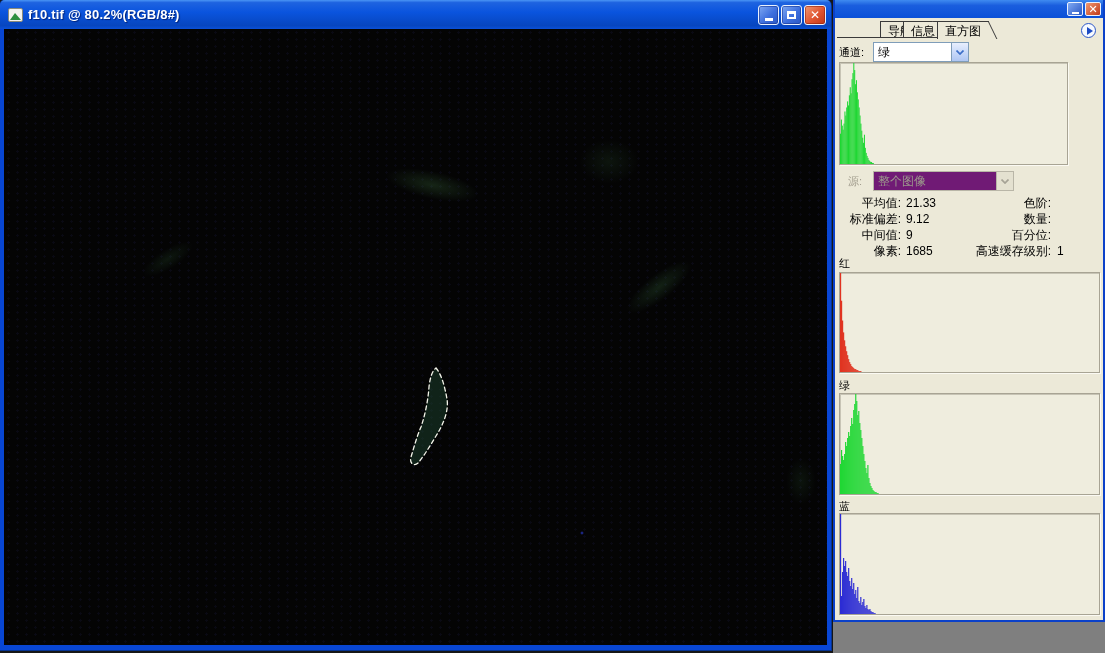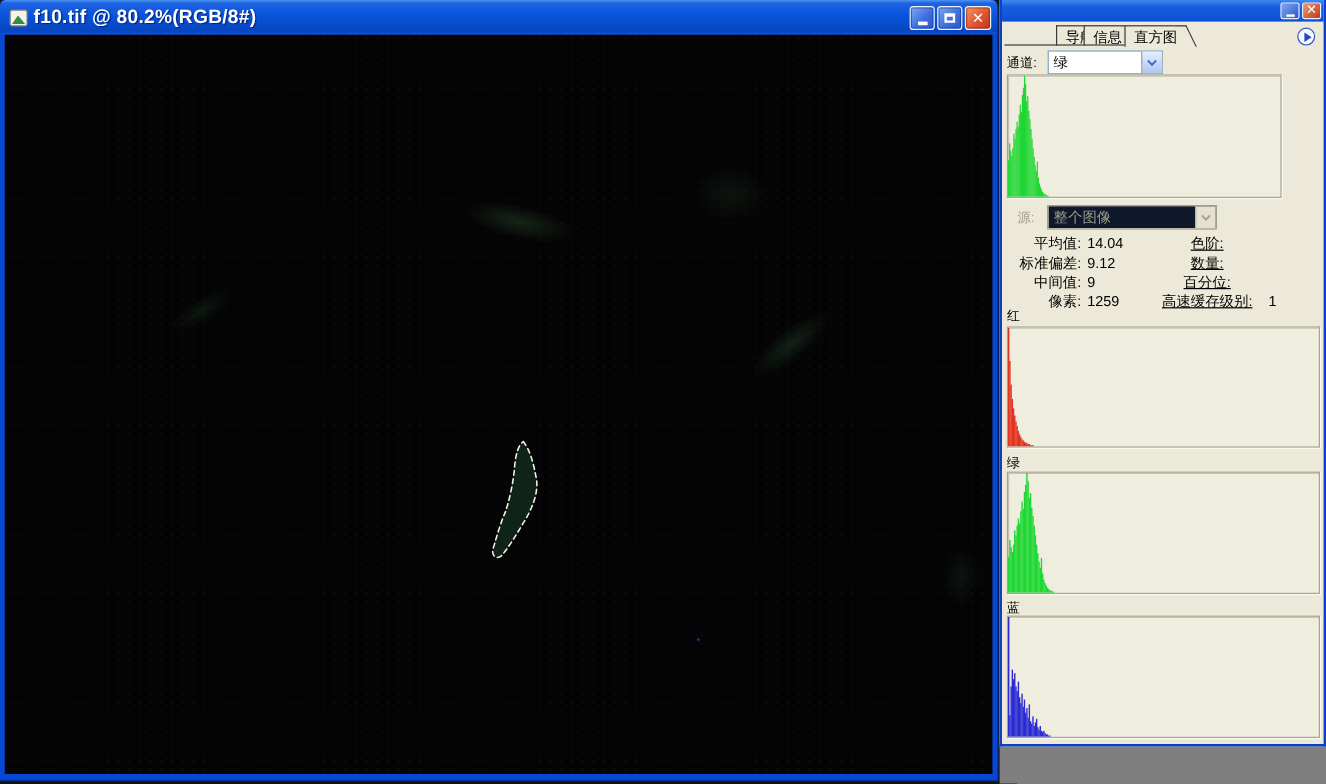--- a/index.html
+++ b/index.html
@@ -13,21 +13,21 @@
   
   .doc-window { left:0; top:0; width:831px; height:650px; background:#0846D4;
     border-radius:6px 6px 0 0; box-shadow:0 0 0 1px #06338F; }
   .doc-titlebar { left:0; top:0; width:100%; height:29px; border-radius:5px 5px 0 0;
     background:linear-gradient(180deg,#4A95F5 0%,#1E63E0 9%,#0A54DE 42%,#0746BF 88%,#0A50D8 100%);
     display:flex; align-items:center; padding:0 5px; }
   .doc-icon { width:15px; height:14px; margin:0 5px 0 3px; background:#F4F3EE;
     border:1px solid #8A8A7A; border-radius:2px; position:relative; overflow:hidden; }
   .doc-icon::after { content:""; position:absolute; left:1px; bottom:1px; width:0; height:0;
     border-left:5px solid transparent; border-right:6px solid transparent; border-bottom:7px solid #2E8F3E; }
-  .doc-title { color:#fff; font-weight:bold; font-size:16px; letter-spacing:.2px;
+  .doc-title { color:#fff; font-weight:bold; font-size:13px; letter-spacing:.2px;
     text-shadow:1px 1px 1px #00237A; white-space:nowrap; }
   .win-btns { margin-left:auto; display:flex; gap:2px; }
   .win-btn { width:21px; height:20px; border-radius:3px; border:1px solid #E9F1FE;
     display:flex; align-items:center; justify-content:center; position:relative;
     background:linear-gradient(135deg,#7FA9F3 0%,#3E6FDE 55%,#2A57C4 100%);
     box-shadow:inset 0 0 0 1px rgba(20,50,140,.55); }
   .win-btn.close { background:linear-gradient(135deg,#F09A72 0%,#E05430 55%,#C03818 100%);
     box-shadow:inset 0 0 0 1px rgba(140,30,10,.55); width:22px; }
   .glyph-min { width:8px; height:3px; background:#fff; margin-top:9px; }
   .glyph-max { width:9px; height:8px; border:2px solid #fff; border-top-width:3px; }
@@ -63,34 +63,34 @@
     border:1px solid #2C56C8; background:#F7FAFF; display:flex; align-items:center; justify-content:center; }
   .menu-arrow { width:0; height:0; border-top:4px solid transparent; border-bottom:4px solid transparent;
     border-left:6px solid #1C4BC4; margin-left:2px; }
 
   .pal-label { font-size:11px; color:#000; white-space:nowrap; }
   .combo { background:#fff; border:1px solid #7F9DB9; height:20px; display:flex; align-items:center; }
   .combo-text { flex:1; font-size:12px; padding-left:4px; color:#000; }
   .combo-btn { width:17px; height:100%; border-left:1px solid #7F9DB9;
     background:linear-gradient(180deg,#E8EFFD 0%,#C4D6F8 60%,#AFC6F2 100%);
     display:flex; align-items:center; justify-content:center; }
-  .combo.disabled { background:#0f172a; border-color:#B9B6A7; }
+  .combo.disabled { background:#701a75; border-color:#B9B6A7; }
   .combo.disabled .combo-text { color:#9C9A8C; }
   .combo.disabled .combo-btn { background:#E4E1D0; border-left-color:#B9B6A7; }
   .chev { width:8px; height:5px; }
 
   .hist-frame { background:#EFEDDE; border:1px solid #A8A494;
     box-shadow:inset 1px 1px 0 rgba(125,120,105,.35), 1px 1px 0 #FBFAF3; }
   .hist-frame svg { display:block; width:100%; height:100%; }
 
   .stats { left:0; top:195px; width:268px; font-size:12px; color:#000; }
   .stat-row { display:flex; height:16px; line-height:16px; }
   .sl { width:66px; text-align:right; }
   .slv { margin-left:5px; width:55px; }
-  .sr { width:90px; text-align:center;text-decoration:underline; }
+  .sr { width:90px; text-align:right; }
   .srv { margin-left:6px; }
 </style>
 </head>
 <body>
 
 <div class="abs workspace"></div>
 
 <div class="abs doc-window">
   <div class="abs doc-titlebar">
     <div class="doc-icon"></div>
@@ -199,39 +199,39 @@
     <div class="combo-btn">
       <svg class="chev" viewBox="0 0 8 5">
           <path d="M0.5 0.5 L4 4 L7.5 0.5" stroke="#A5A295" stroke-width="1.7" fill="none"></path>
         </svg>
     </div>
   </div>
 
   <div class="abs stats">
     <div class="stat-row">
       <span class="sl">平均值:</span>
-      <span class="slv">14.04</span>
+      <span class="slv">21.33</span>
       <span class="sr">色阶:</span>
       <span class="srv"></span>
     </div>
     <div class="stat-row">
       <span class="sl">标准偏差:</span>
       <span class="slv">9.12</span>
       <span class="sr">数量:</span>
       <span class="srv"></span>
     </div>
     <div class="stat-row">
       <span class="sl">中间值:</span>
       <span class="slv">9</span>
       <span class="sr">百分位:</span>
       <span class="srv"></span>
     </div>
     <div class="stat-row">
       <span class="sl">像素:</span>
-      <span class="slv">1259</span>
+      <span class="slv">1685</span>
       <span class="sr">高速缓存级别:</span>
       <span class="srv">1</span>
     </div>
   </div>
 
   <div class="abs pal-label" style="left:4px; top:256px;">红</div>
   <div class="abs hist-frame" style="left:4px; top:272px; width:261px; height:101px;">
     <svg viewBox="0 0 256 100" preserveAspectRatio="none">
         <rect x="0" width="1.15" y="0" height="100" fill="#E03320"></rect>
         <rect x="1" width="1.15" y="28" height="72" fill="#E03320"></rect>

